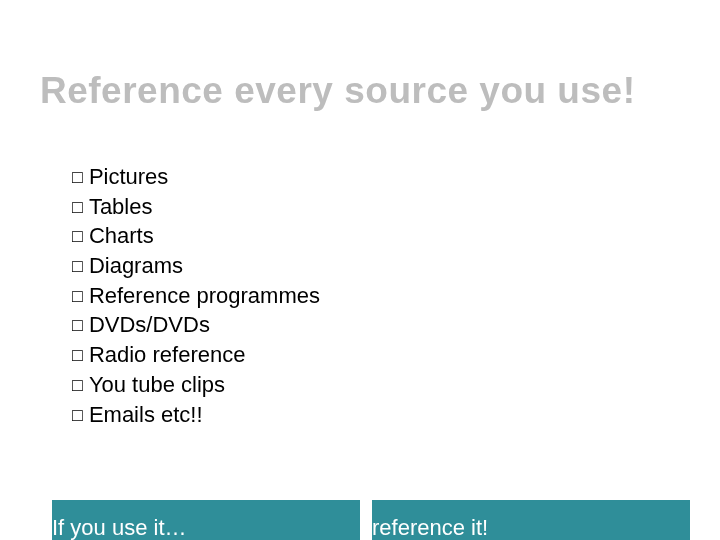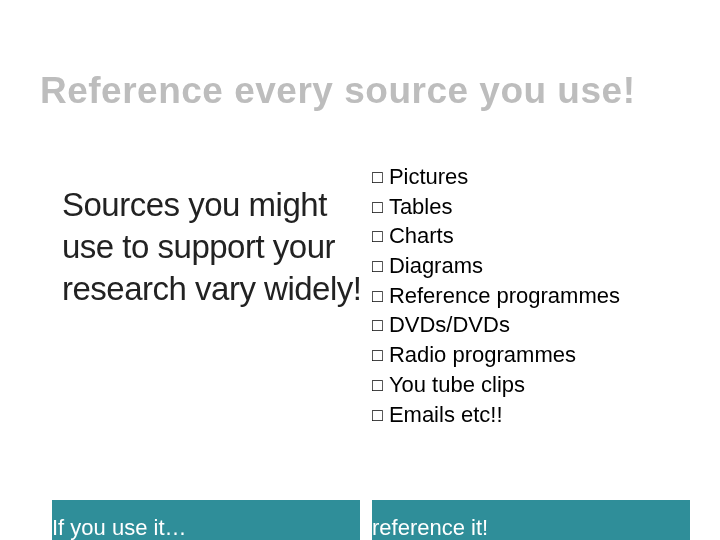--- a/index.html
+++ b/index.html
@@ -93,32 +93,29 @@
   .footer .box.right-box { flex: 1; }
 </style>
 </head>
 <body>
 
 <div class="slide">
 
   <div class="title">Reference every source you use!</div>
 
   <div class="body">
-    <div class="left">
-      <div class="subtitle">Sources you might use to support your research vary widely!</div>
-    </div>
     <div class="right">
       <ul class="bullets">
         <li>Pictures</li>
         <li>Tables</li>
         <li>Charts</li>
         <li>Diagrams</li>
         <li>Reference programmes</li>
         <li>DVDs/DVDs</li>
-        <li>Radio programmes</li>
+        <li>Radio reference</li>
         <li>You tube clips</li>
         <li>Emails etc!!</li>
       </ul>
     </div>
   </div>
 
   <div class="footer">
     <div class="box left-box">
       <span>If you use it…</span>
     </div>

